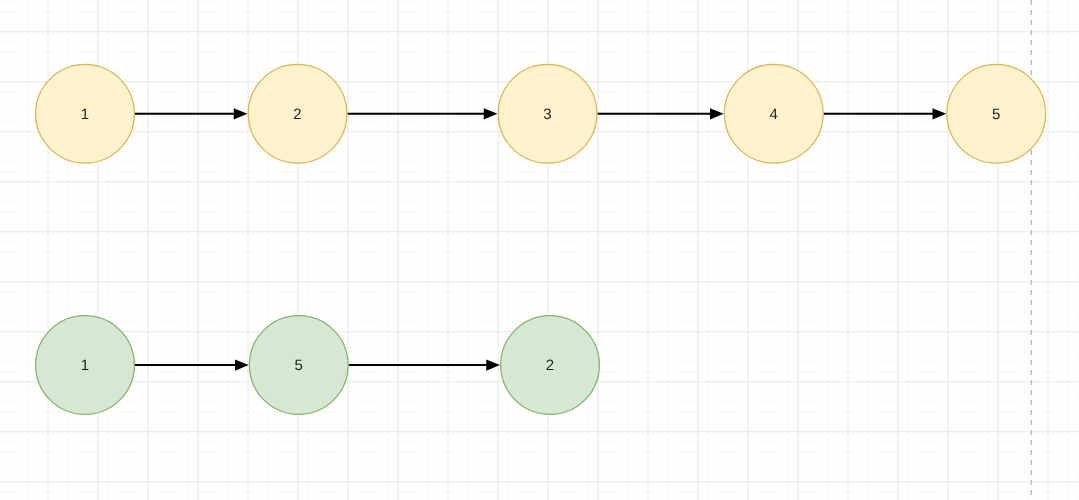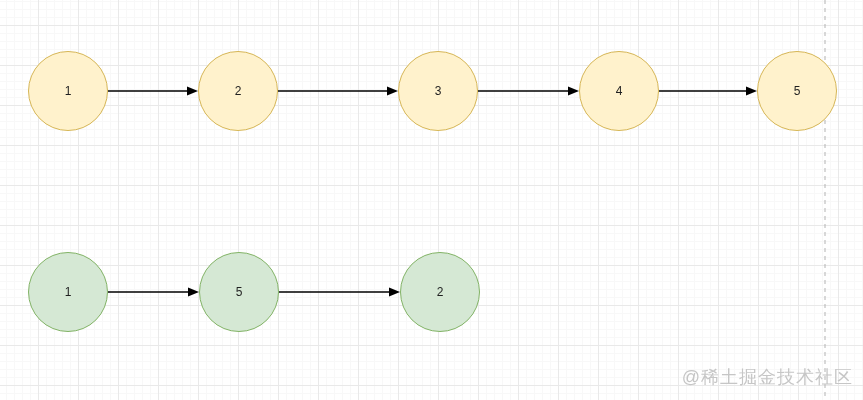--- a/index.html
+++ b/index.html
@@ -80,14 +80,13 @@
     <div class="node" style="left: 579px; top: 51px; background: rgb(255, 242, 204); border-color: rgb(214, 182, 86); color: rgb(31, 31, 31);">4</div>
     <div class="node" style="left: 757px; top: 51px; background: rgb(255, 242, 204); border-color: rgb(214, 182, 86); color: rgb(31, 31, 31);">5</div>
   </div>
 
   <div>
     <div class="node" style="left: 28px; top: 252px; background: rgb(213, 232, 212); border-color: rgb(130, 179, 102); color: rgb(31, 31, 31);">1</div>
     <div class="node" style="left: 199px; top: 252px; background: rgb(213, 232, 212); border-color: rgb(130, 179, 102); color: rgb(31, 31, 31);">5</div>
     <div class="node" style="left: 400px; top: 252px; background: rgb(213, 232, 212); border-color: rgb(130, 179, 102); color: rgb(31, 31, 31);">2</div>
   </div>
 
-  <div class="watermark">@稀土掘金技术社区</div>
 </div>
 
 </body></html>

